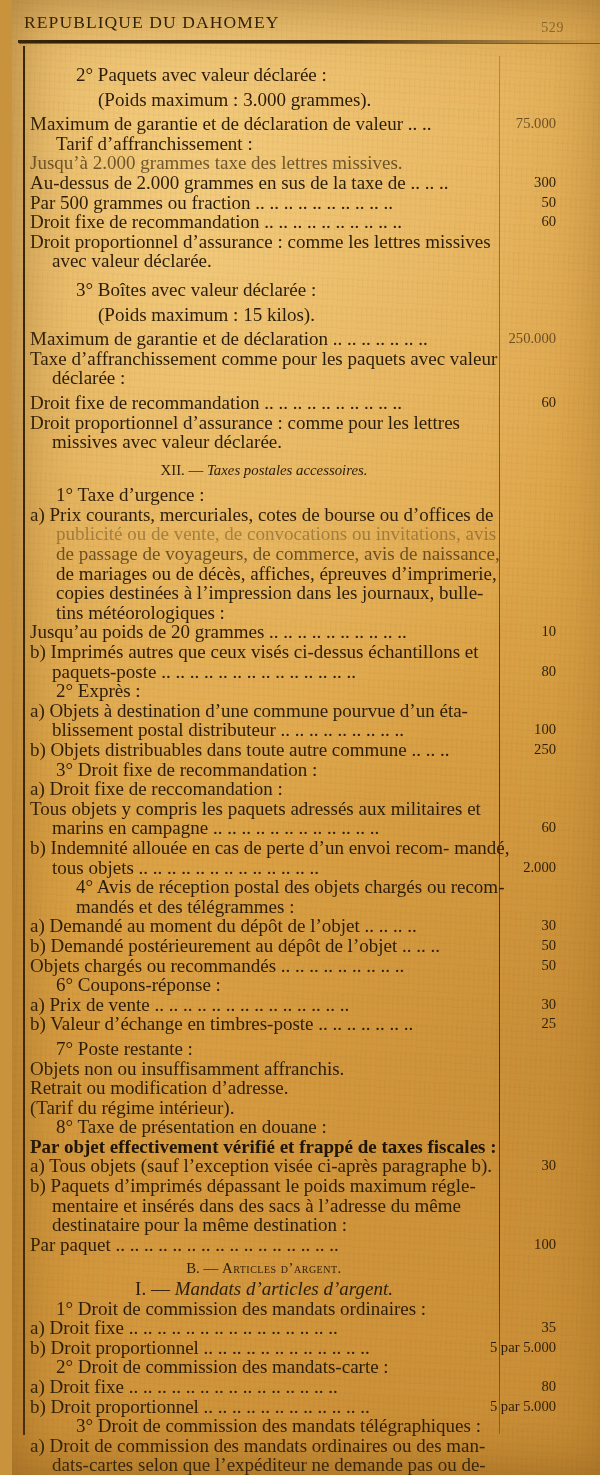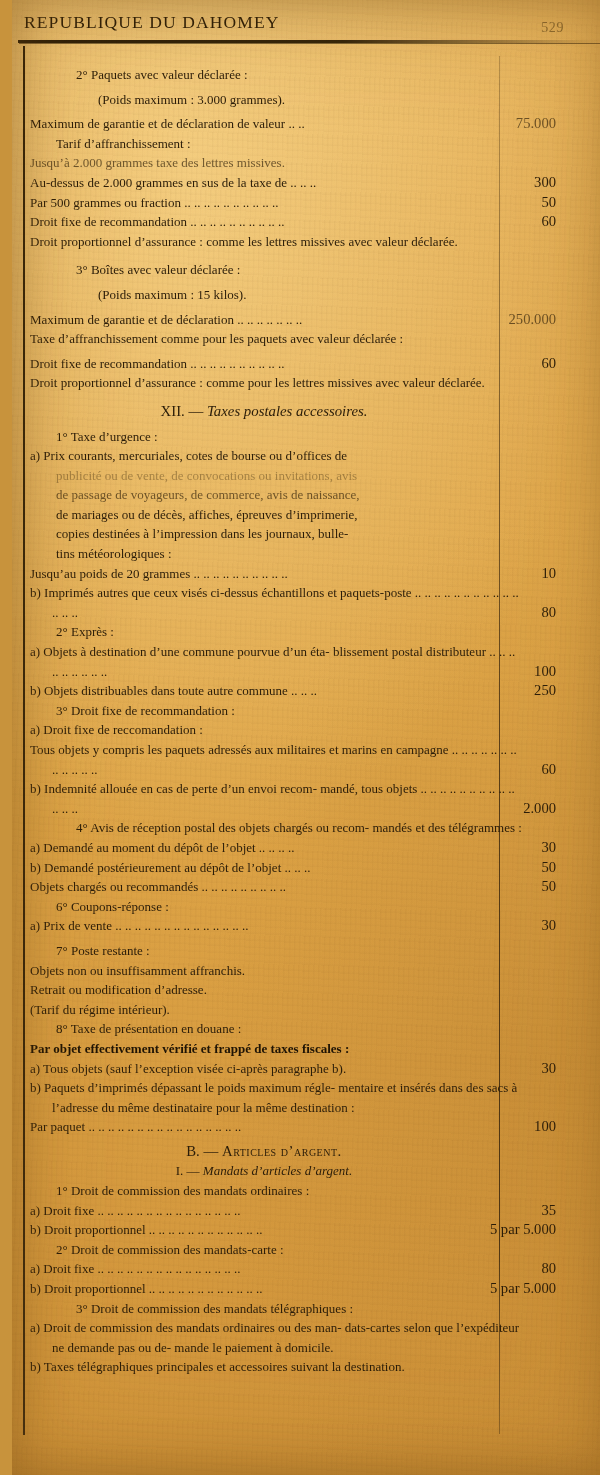--- a/index.html
+++ b/index.html
@@ -111,21 +111,21 @@
     width: 564px;
   }
 
   .row {
     position: relative;
     min-height: 19.6px;
   }
   .txt {
     display: block;
     width: 468px;
-    font-size: 13px;
+    font-size: 19px;
     line-height: 19.6px;
     white-space: pre-wrap;
   }
   .val {
     position: absolute;
     right: 38px;
     top: 0;
     width: 110px;
     text-align: right;
     font-size: 14.6px;
@@ -311,20 +311,24 @@
       <span class="val">50</span>
     </div>
 
     <div class="row">
       <span class="txt i1">6° Coupons-réponse :</span>
     </div>
     <div class="row">
       <span class="txt hang">a) Prix de vente .. .. .. .. .. .. .. .. .. .. .. .. .. ..</span>
       <span class="val">30</span>
     </div>
+    <div class="row">
+      <span class="txt hang">b) Valeur d’échange en timbres-poste .. .. .. .. .. .. ..</span>
+      <span class="val">25</span>
+    </div>
 
     <div class="gap-s"></div>
     <div class="row">
       <span class="txt i1">7° Poste restante :</span>
     </div>
     <div class="row">
       <span class="txt hang">Objets non ou insuffisamment affranchis.</span>
     </div>
     <div class="row">
       <span class="txt hang">Retrait ou modification d’adresse.</span>

